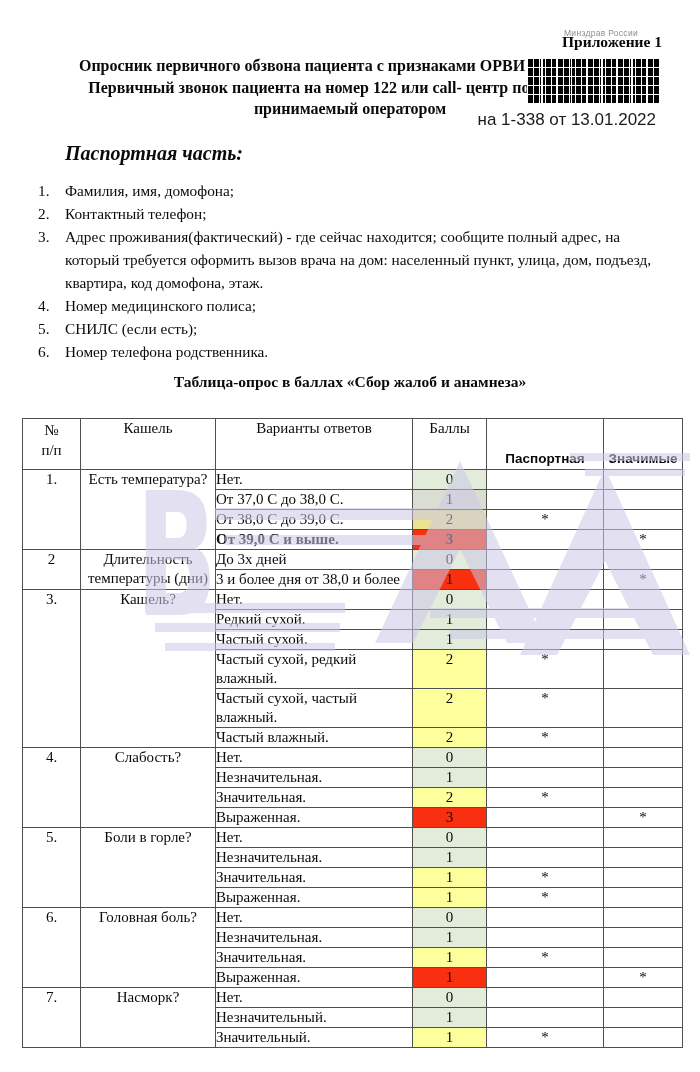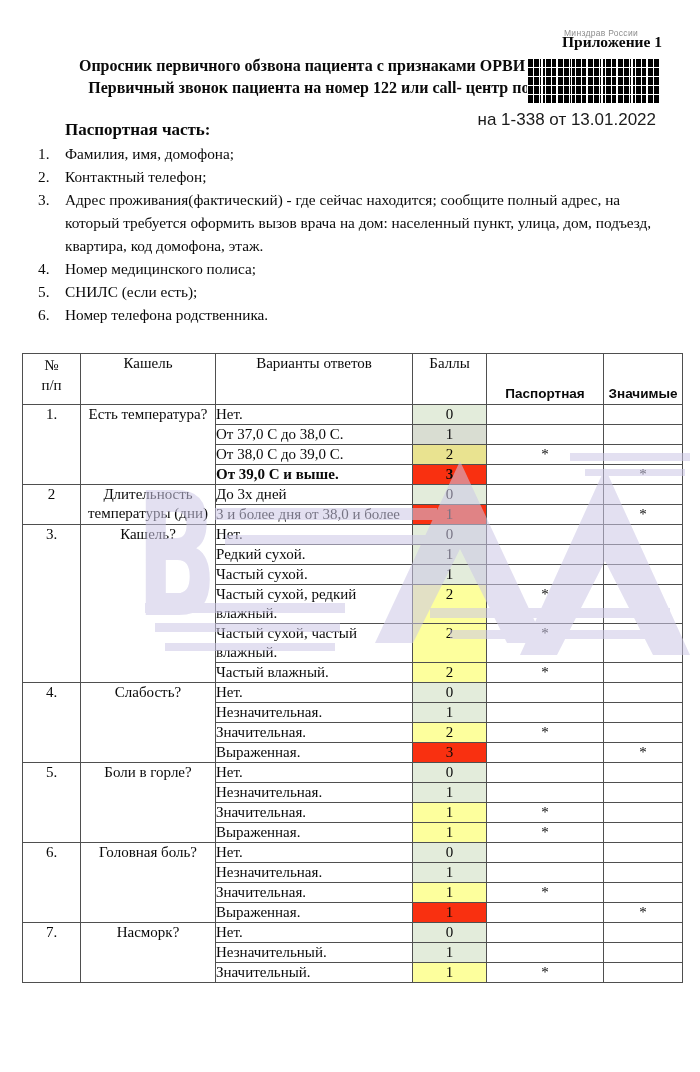--- a/index.html
+++ b/index.html
@@ -18,21 +18,21 @@
            background-color:#000;
            background-image:
              repeating-linear-gradient(90deg,transparent 0 14px,#fff 14px 16px,transparent 16px 29px,#fff 29px 31px,transparent 31px 44px,#fff 44px 45px),
              repeating-linear-gradient(0deg,#fff 0 1px,transparent 1px 9px),
              repeating-linear-gradient(90deg,#fff 0 1px,transparent 1px 6px);
            z-index:5;}
   .doc-number{position:absolute;top:110px;right:44px;
               font-family:"Liberation Sans",sans-serif;font-size:17px;color:#1a1a1a;}
 
   
-  .pp-head{margin:22px 0 2px 65px;font-weight:bold;font-size:17px;}
+  .pp-head{margin:22px 0 14px 65px;font-weight:bold;font-style:italic;font-size:20px;}
   .pp-list{margin:1px 38px 0 38px;}
   .pp-item{display:flex;font-size:15.3px;line-height:23px;}
   .pp-num{width:27px;flex:none;}
   .pp-text{flex:1;}
 
   
   .tbl-title{margin-top:10px;text-align:center;font-weight:bold;font-size:15.5px;}
   table.survey{border-collapse:collapse;table-layout:fixed;width:660px;
                margin:27px 0 0 22px;border:1.5px solid #4f4f4f;}
   .survey td,.survey th{border:1px solid #4f4f4f;overflow:hidden;}
@@ -58,20 +58,21 @@
 <body>
 
 <div class="page">
 
   <div class="ministry">Минздрав России</div>
   <div class="appendix">Приложение 1</div>
 
   <div class="doc-title">
     <span>Опросник первичного обзвона пациента с признаками ОРВИ и COVID-19.</span>
     <span>Первичный звонок пациента на номер 122 или call- центр поликлиники</span>
+    <span>принимаемый оператором</span>
   </div>
 
   <div class="barcode"></div>
   <div class="doc-number">на 1-338 от 13.01.2022</div>
 
   <div class="pp-head">Паспортная часть:</div>
   <div class="pp-list">
       <div class="pp-item">
         <span class="pp-num">1.</span>
         <span class="pp-text">Фамилия, имя, домофона;</span>
@@ -91,20 +92,21 @@
       <div class="pp-item">
         <span class="pp-num">5.</span>
         <span class="pp-text">СНИЛС (если есть);</span>
       </div>
       <div class="pp-item">
         <span class="pp-num">6.</span>
         <span class="pp-text">Номер телефона родственника.</span>
       </div>
     </div>
 
+  <div class="tbl-title">Таблица-опрос в баллах «Сбор жалоб и анамнеза»</div>
 
   <table class="survey">
     <colgroup>
       <col style="width:58px">
         <col style="width:135px">
         <col style="width:197px">
       <col style="width:74px">
         <col style="width:117px">
         <col style="width:79px">
     </colgroup>

